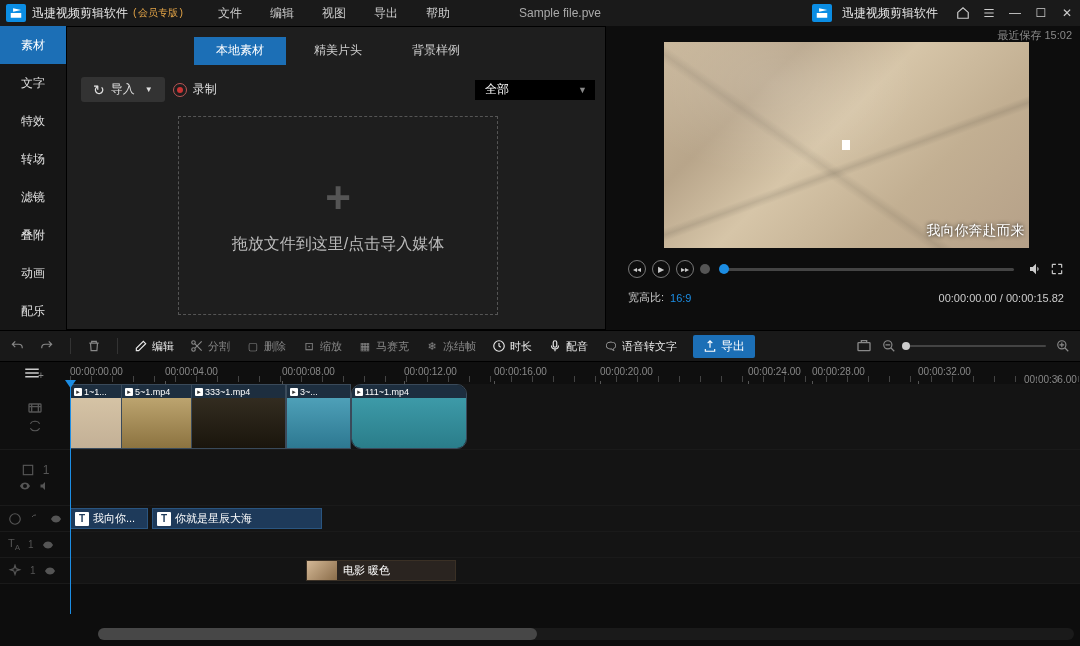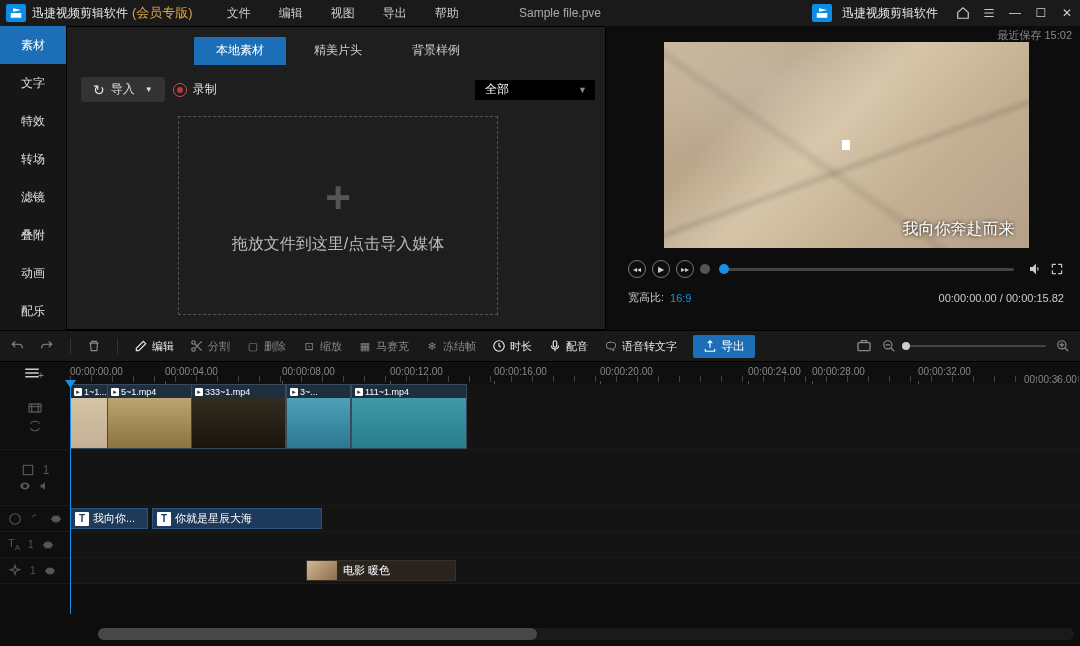--- a/index.html
+++ b/index.html
@@ -3,21 +3,21 @@
 <meta charset="utf-8">
 <style>
 * { margin: 0; padding: 0; box-sizing: border-box; }
 body { width: 1080px; height: 646px; background: #0d0d0d; font-family: "Microsoft YaHei", sans-serif; font-size: 12px; color: #ccc; overflow: hidden; }
 
 
 .titlebar { height: 26px; background: #1a1a1a; display: flex; align-items: center; padding: 0 6px; }
 .logo { width: 20px; height: 18px; background: #0b8de3; border-radius: 2px; display: flex; align-items: center; justify-content: center; margin-right: 6px; position: relative; }
 .logo svg { width: 14px; height: 14px; }
 .app-name { color: #e8e8e8; font-size: 12px; margin-right: 4px; }
-.member-tag { color: #e0a246; font-size: 13px; }
+.member-tag { color: #e0a246; font-size: 10px; font-family: Liberation Mono, monospace; }
 .menus { display: flex; margin-left: 20px; gap: 0; }
 .menu-item { color: #ccc; padding: 4px 14px; cursor: pointer; }
 .filename { position: absolute; left: 50%; transform: translateX(-50%); color: #aaa; margin-left: 20px; }
 .titlebar-right { display: flex; align-items: center; gap: 10px; }
 .right-app-label { font-size: 12px; color: #e8e8e8; display: flex; align-items: center; gap: 4px; }
 .win-controls { display: flex; align-items: center; gap: 12px; margin-left: 8px; }
 .win-btn { width: 14px; height: 14px; color: #ccc; cursor: pointer; display: flex; align-items: center; justify-content: center; }
 .autosave { position: absolute; right: 8px; top: 28px; color: #888; font-size: 11px; }
 
 
@@ -43,21 +43,21 @@
 .filter-select { margin-left: auto; background: #000; color: #fff; padding: 2px 30px 2px 10px; font-size: 12px; position: relative; width: 120px; height:20px; display:flex; align-items:center;}
 .filter-select::after { content: "▼"; position: absolute; right: 8px; color: #888; font-size: 9px; }
 .dropzone { flex: 1; margin: 14px auto 4px; width: 320px; border: 1px dashed #555; display: flex; flex-direction: column; align-items: center; justify-content: center; color: #888; cursor: pointer; }
 .dropzone .plus { font-size: 44px; color: #555; line-height: 1; margin-bottom: 14px; font-weight: bold;}
 .dropzone .text { color: #bbb; font-size: 16px; }
 
 
 .preview-panel { flex: 1; background: #0d0d0d; padding: 16px 12px 4px 18px; display: flex; flex-direction: column; }
 .video-preview { width: 365px; height: 206px; background: linear-gradient(135deg, #c9b79b 0%, #b8a58a 25%, #d6c5a8 45%, #c2af92 70%, #b5a088 100%); position: relative; align-self: center; }
 .video-preview .shading { position:absolute; inset:0; background: radial-gradient(ellipse at 30% 20%, rgba(255,255,255,0.15), transparent 40%), linear-gradient(35deg, transparent 40%, rgba(0,0,0,0.08) 42%, transparent 44%), linear-gradient(160deg, transparent 55%, rgba(0,0,0,0.1) 57%, transparent 59%);}
-.subtitle { position: absolute; bottom: 8px; right: 14px; color: #fff; font-size: 16px; text-shadow: 0 0 4px #000; margin-top: 13px; }
+.subtitle { position: absolute; bottom: 8px; right: 4px; color: #fff; font-size: 14px; text-shadow: 0 0 4px #000; margin-top: 13px; }
 .white-marker { position:absolute; top:50%; left:50%; width:8px; height:10px; background:#fff; transform:translate(-50%,-50%);}
 .player-controls { display: flex; align-items: center; gap: 6px; margin-top: 12px; padding: 0 4px; }
 .pc-btn { width: 18px; height: 18px; border: 1px solid #777; border-radius: 50%; display: flex; align-items: center; justify-content: center; color: #ccc; cursor: pointer; font-size: 8px; }
 .pc-btn.small{ width:10px; height:10px;}
 .progress-bar { flex: 1; height: 3px; background: #444; margin: 0 8px; position: relative; border-radius:2px;}
 .progress-knob { position: absolute; left: 0; top: 50%; transform: translate(-50%, -50%); width: 10px; height: 10px; background: #1c8de3; border-radius: 50%; }
 .vol-icon, .full-icon { color: #ccc; cursor: pointer; }
 .preview-info { display: flex; align-items: center; margin-top: 12px; font-size: 11px; padding: 0 4px;}
 .aspect-label { color: #ccc; }
 .aspect-value { color: #1c8de3; margin-left: 6px; }
@@ -341,21 +341,21 @@
     <svg width="18" height="14" viewBox="0 0 24 18" stroke="#ccc" stroke-width="2">
         <path d="M3 4h18M3 9h18M3 14h18"></path>
       </svg>
       <span style="position:relative;left:-3px;top:2px;font-size:10px;">+</span>
   </div>
   <div class="ruler">
     <div class="ruler-small-ticks"></div>
   <div class="ruler-tick" style="left: 0px;">00:00:00.00</div>
       <div class="ruler-tick" style="left: 95px; text-align: center;">00:00:04.00</div>
       <div class="ruler-tick" style="left: 212px;">00:00:08.00</div>
-      <div class="ruler-tick" style="left: 320px;">00:00:12.00</div>
+      <div class="ruler-tick" style="left: 334px;">00:00:12.00</div>
       <div class="ruler-tick" style="left: 424px;">00:00:16.00</div>
       <div class="ruler-tick" style="left: 530px;">00:00:20.00</div>
       <div class="ruler-tick" style="left: 636px; margin-left: 42px;">00:00:24.00</div>
       <div class="ruler-tick" style="left: 742px;">00:00:28.00</div>
       <div class="ruler-tick" style="left: 848px;">00:00:32.00</div>
       <div class="ruler-tick" style="left: 954px; margin-top: 8px;">00:00:36.00</div>
     </div>
 </div>
 
 <div class="timeline" style="height:260px;">
@@ -369,33 +369,33 @@
         </svg>
       <svg width="14" height="14" viewBox="0 0 24 24" fill="none" stroke="#555" stroke-width="2">
           <path d="M4 8a8 8 0 018-4 8 8 0 018 4M4 16a8 8 0 008 4 8 8 0 008-4"></path>
         </svg>
     </div>
     <div class="track-content" id="video-track">
         <div class="clip" style="left: 0px; width: 68px;">
           <div class="clip-label">1~1...</div>
           <div class="clip-thumb" style="background: linear-gradient(rgb(213, 195, 165), rgb(195, 176, 150));"></div>
         </div>
-        <div class="clip" style="left: 37px; width: 89px;">
+        <div class="clip" style="left: 51px; width: 89px;">
           <div class="clip-label">5~1.mp4</div>
           <div class="clip-thumb" style="background: linear-gradient(rgb(188, 164, 111), rgb(140, 115, 64));"></div>
         </div>
         <div class="clip" style="left: 121px; width: 95px;">
           <div class="clip-label">333~1.mp4</div>
           <div class="clip-thumb" style="background: linear-gradient(rgb(51, 44, 32), rgb(26, 21, 12));"></div>
         </div>
         <div class="clip" style="left: 216px; width: 65px;">
           <div class="clip-label">3~...</div>
           <div class="clip-thumb" style="background: linear-gradient(rgb(78, 160, 184), rgb(45, 120, 145));"></div>
         </div>
-        <div class="clip" style="left: 281px; width: 116px;">
+        <div class="clip" style="left: 281px; width: 116px; border-radius: 10px;">
           <div class="clip-label">111~1.mp4</div>
           <div class="clip-thumb" style="background: linear-gradient(rgb(61, 154, 168), rgb(42, 125, 138));"></div>
         </div>
       </div>
   </div>
 
   <div class="track" style="height:56px;">
     <div class="track-head">
       <div style="display:flex;gap:8px;">
         <svg width="14" height="14" viewBox="0 0 24 24" fill="none" stroke="#555" stroke-width="2">

